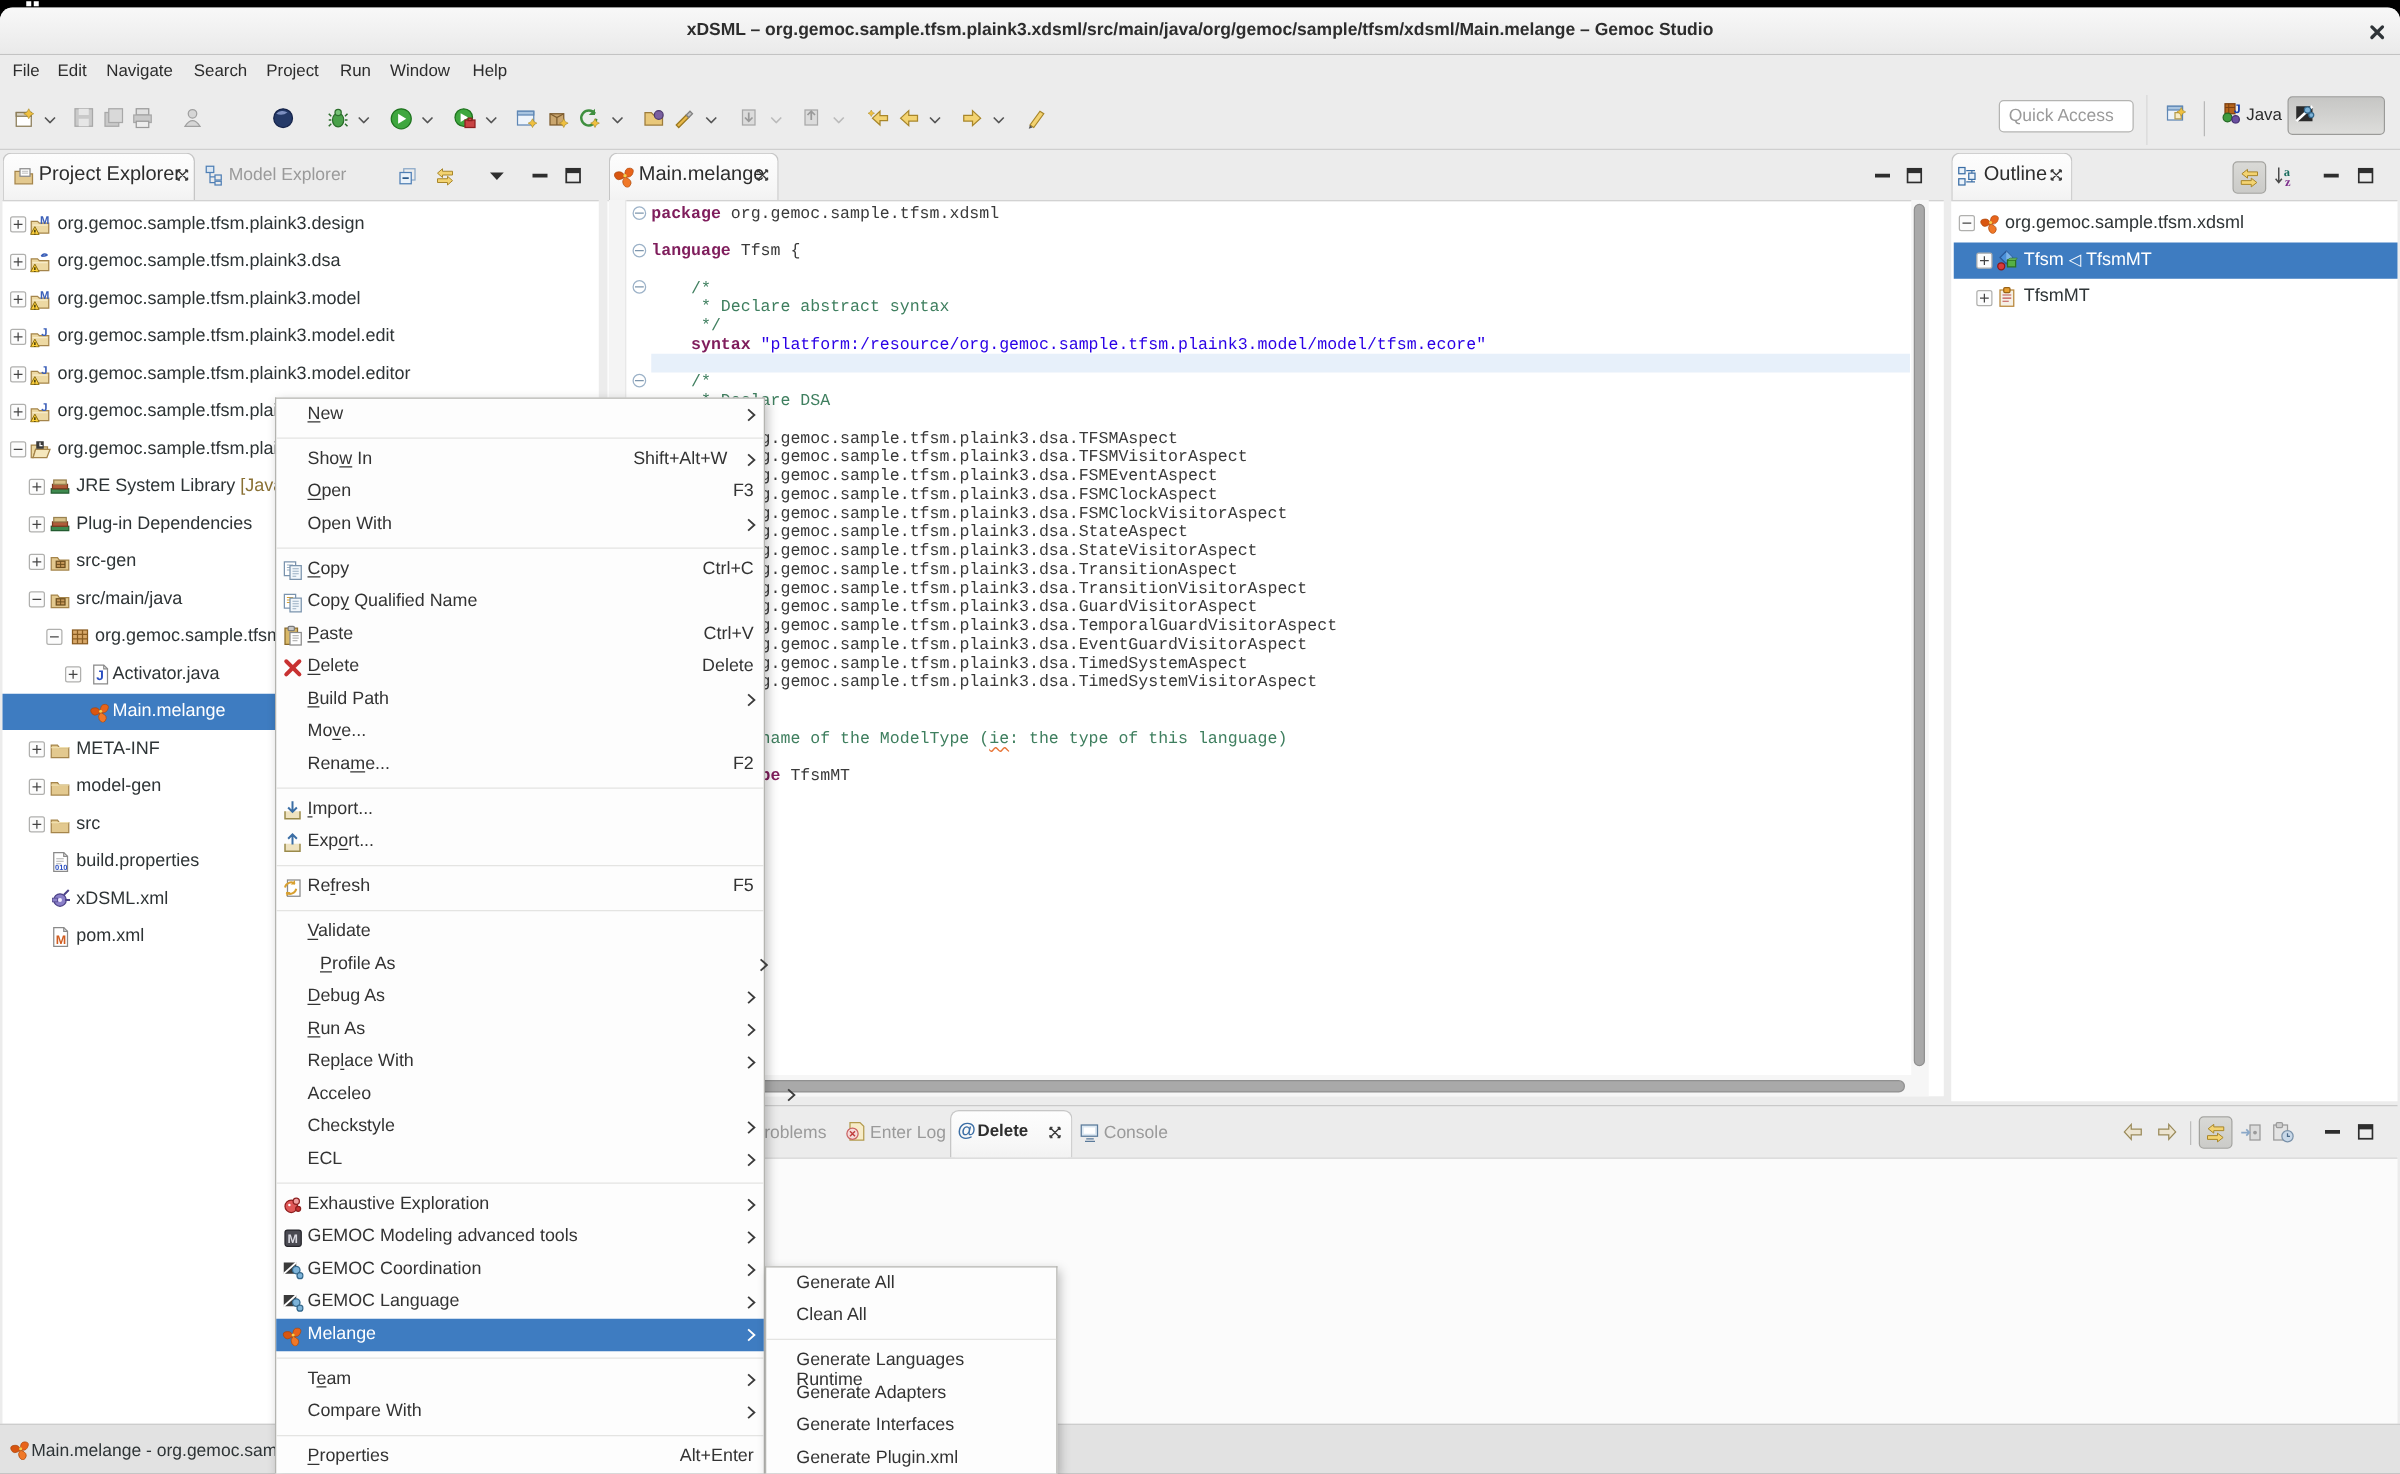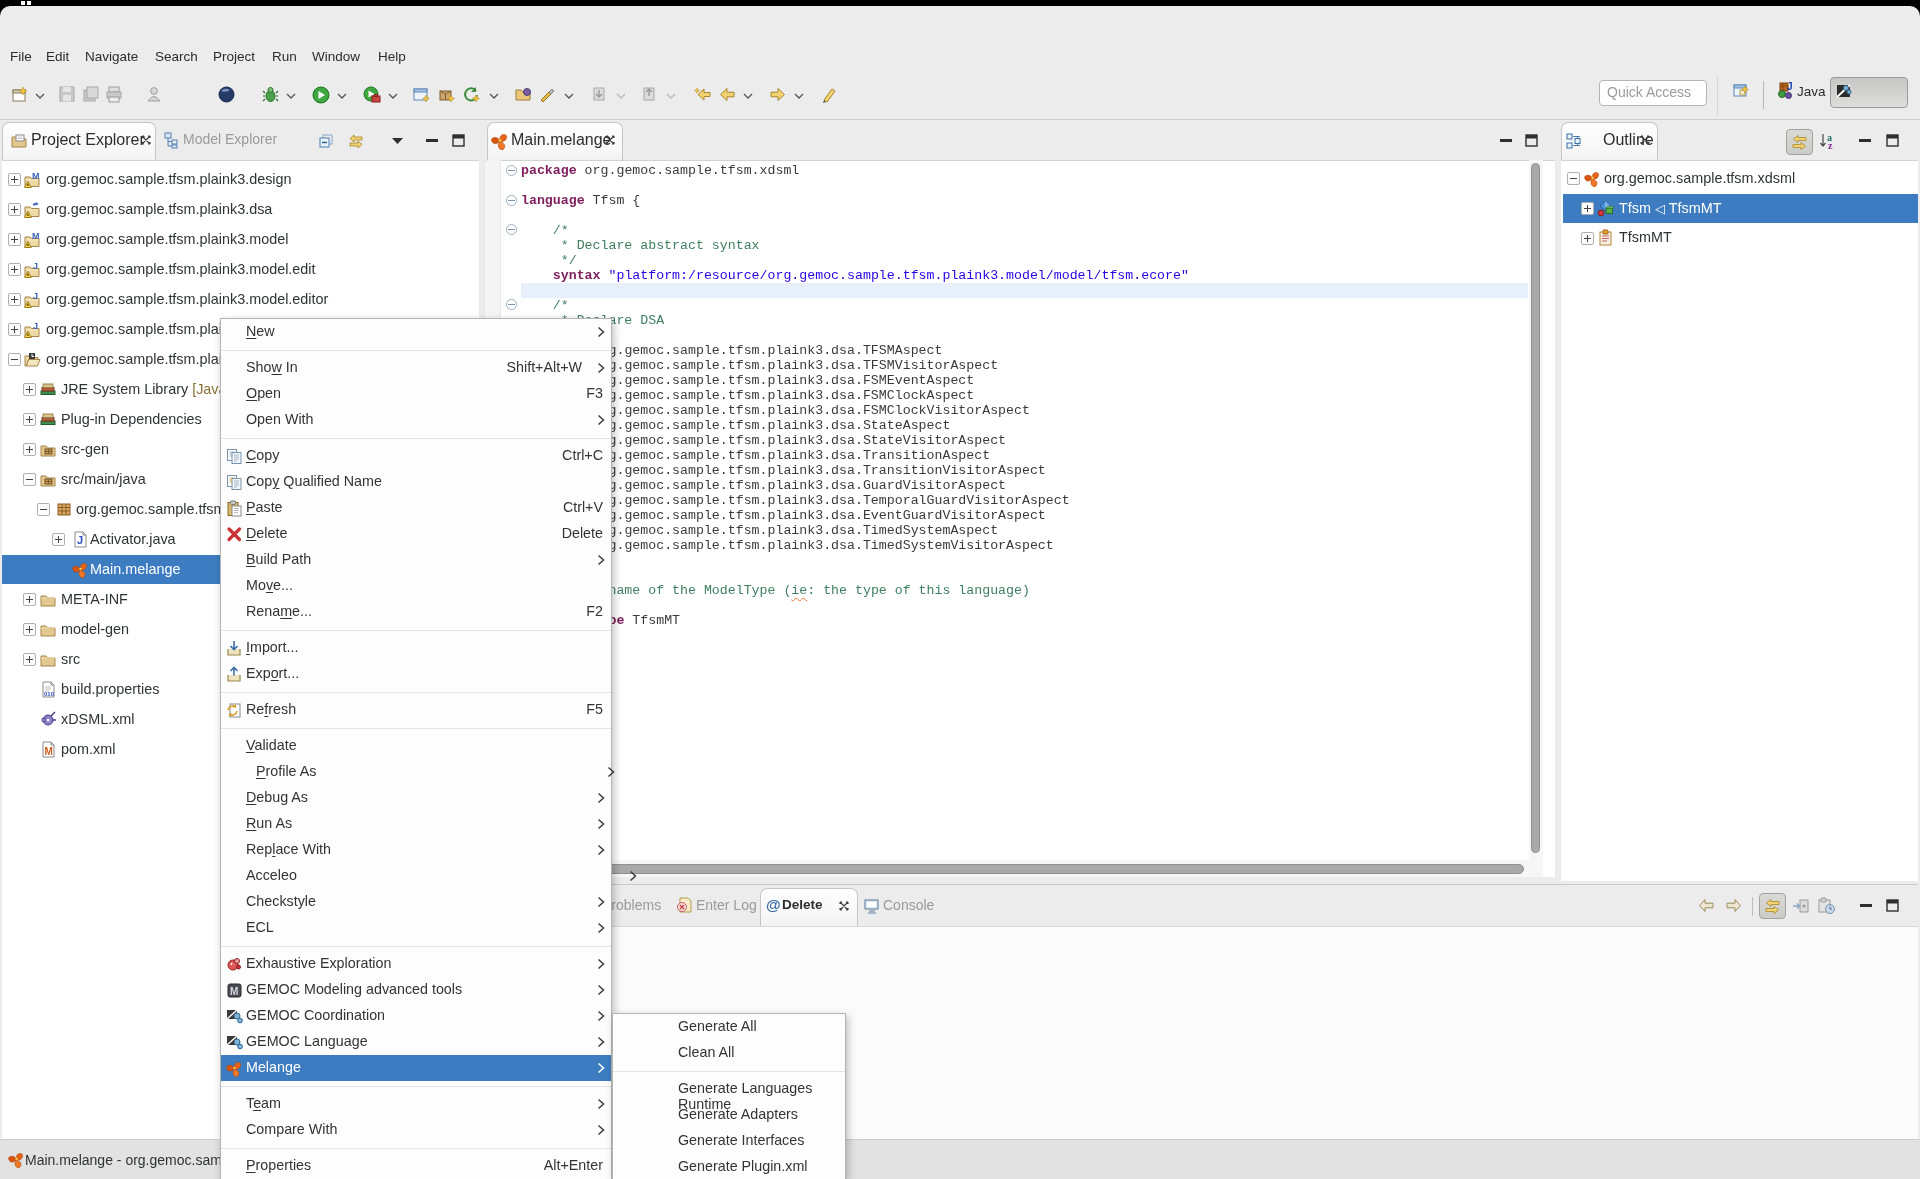--- a/index.html
+++ b/index.html
@@ -28,28 +28,34 @@
 #code .c{color:#3f7f5f;}
 .fold{position:absolute;width:11px;height:11px;border:1px solid #9cb2c8;border-radius:50%;background:#fff;box-sizing:border-box;}
 .fold i{position:absolute;left:1px;top:4px;width:7px;height:1px;background:#7d96ad;}
 .menuitem{position:absolute;left:1px;width:390px;height:26px;}
 .menuitem .lbl{position:absolute;left:25px;top:4px;font-size:14.3px;color:#333;}
 .menuitem .sc{position:absolute;right:8px;top:4px;font-size:14.3px;color:#333;}
 .menuitem .arr{position:absolute;right:6px;top:7px;}
 .msep{position:absolute;left:1px;width:390px;height:1px;background:#e4e4e2;}
 u{text-decoration:underline;text-underline-offset:2px;}
 #sq{text-decoration:underline wavy #e87436;text-decoration-thickness:1px;text-underline-offset:2.5px;}
-.smitem{position:absolute;left:1px;width:201px;height:26px;margin-left:41px;}
+.smitem{position:absolute;left:1px;width:201px;height:26px;}
 .smitem .lbl{position:absolute;left:24px;top:4px;font-size:14.3px;color:#333;}
 </style></head>
 <body>
 <div id="page">
 <div id="win"></div>
 <div class="abs" style="left:21px;top:1px;width:4px;height:4px;background:#fff;"></div>
 <div class="abs" style="left:27px;top:1px;width:4px;height:4px;background:#fff;"></div>
+<div id="titlebar">
+  <div id="title">xDSML – org.gemoc.sample.tfsm.plaink3.xdsml/src/main/java/org/gemoc/sample/tfsm/xdsml/Main.melange – Gemoc Studio</div>
+  <svg class="abs" style="left:1895px;top:13px" width="14" height="14">
+        <path d="M2.5 2.5 L11 11 M11 2.5 L2.5 11" stroke="#2f3438" stroke-width="2.6" stroke-linecap="round"></path>
+      </svg>
+</div>
 <div id="menubar">
   <span class="mb" style="left:10px">File</span>
   <span class="mb" style="left:46px">Edit</span>
   <span class="mb" style="left:85px">Navigate</span>
   <span class="mb" style="left:155px">Search</span>
   <span class="mb" style="left:213px">Project</span>
   <span class="mb" style="left:272px">Run</span>
   <span class="mb" style="left:312px">Window</span>
   <span class="mb" style="left:378px">Help</span>
 </div>
@@ -540,21 +546,21 @@
 <div class="abs" style="left:489px;top:864px;width:1035px;height:10px;background:#a9a9a9;border-radius:5px;border:1px solid #909090;box-sizing:border-box;"></div>
 <div class="panel" style="left:1561px;top:160px;width:357px;height:721px;"></div>
 <div class="phead" style="left:1561px;top:120px;width:357px;border-bottom:1px solid #d2d2d2;">
   <div class="tab-active" style="left:0px;width:97px;"></div>
   <svg class="abs" style="left:5px;top:13px" width="16" height="16">
         <rect x="1" y="1" width="5" height="5" fill="#eaf2fa" stroke="#3b6ea5"></rect>
         <rect x="1" y="10" width="5" height="5" fill="#eaf2fa" stroke="#3b6ea5"></rect>
         <rect x="9" y="5.5" width="5" height="5" fill="#eaf2fa" stroke="#3b6ea5"></rect>
         <path d="M7 3.5 h7 M7 12.5 h7 M11.5 5.5 v-2 M11.5 12.5 v-2" stroke="#3b6ea5" fill="none" stroke-width=".9"></path>
       </svg>
-  <div class="tlabel" style="left:42px;top:11px;text-align:center;">Outline</div>
+  <div class="tlabel" style="left:26px;top:11px;text-align:center;">Outline</div>
   <svg class="abs" style="left:78px;top:14px" width="12" height="12">
         <path d="M2 2 L10 10 M10 2 L2 10 M2 2 h2 M2 2 v2 M10 2 h-2 M10 2 v2 M2 10 h2 M2 10 v-2 M10 10 h-2 M10 10 v-2" stroke="#3c3c3c" stroke-width="1.1" fill="none"></path>
       </svg>
   <div class="abs" style="left:225px;top:9px;width:27px;height:26px;background:linear-gradient(#d9d9d6,#cbcbc8);border:1px solid #a2a29e;border-radius:4px;box-sizing:border-box;"></div>
   <svg class="abs" style="left:230px;top:14px" width="17" height="17">
         <path d="M7 1.5 L2.5 5 L7 8.5 v-2 h8 v-3 h-8z" fill="#f3d371" stroke="#a8862a" stroke-width=".8"></path>
         <path d="M10 8.5 L14.5 12 L10 15.5 v-2 h-8 v-3 h8z" fill="#f3d371" stroke="#a8862a" stroke-width=".8"></path>
       </svg>
   <svg class="abs" style="left:258px;top:12px" width="19" height="19">
         <path d="M4 2 v12 M1.5 11 L4 14 L6.5 11" stroke="#4a4a4a" fill="none" stroke-width="1.2"></path>

